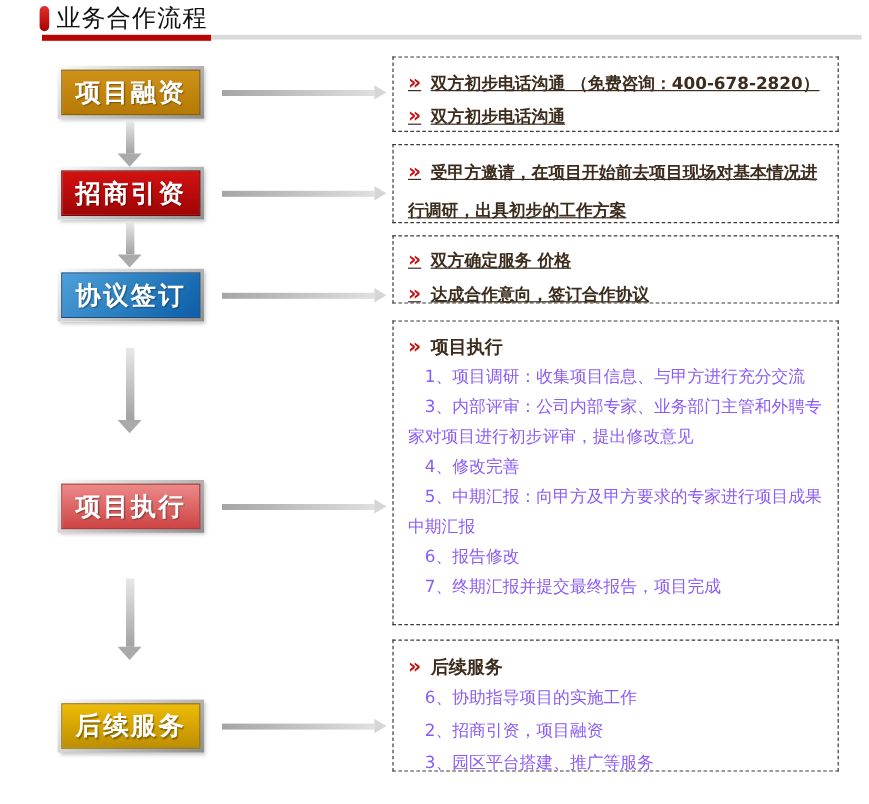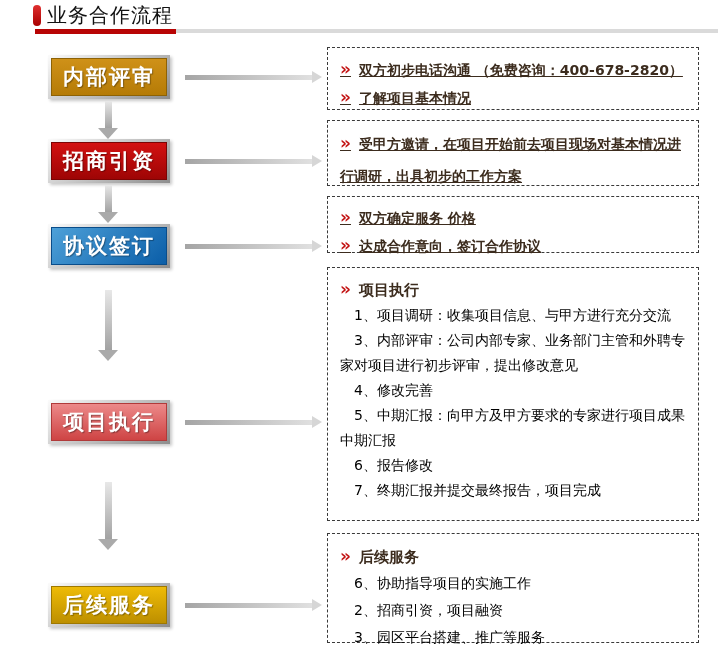--- a/index.html
+++ b/index.html
@@ -48,35 +48,35 @@
   .p1{top:47px;  height:63px;  padding-top:8px;}
   .p2{top:120px; height:66px;}
   .p3{top:196px; height:57px;  padding-top:7px;}
   .p4{top:267px; height:254px; padding-top:8px;}
   .p5{top:533px; height:110px; padding-top:9px;}
 
   .chev { color:#c31414; font-weight:bold; font-size:17px; margin-right:8px; }
   .bline { font-size:14px; font-weight:bold; color:#3c2c1e; line-height:27px;text-decoration:underline; }
   .p2 .bline { line-height:32px; }
   .hline { font-size:15px; font-weight:bold; color:#3c2c1e; line-height:26px; }
-  .item { font-size:14px; color:#000000; line-height:25px; text-indent:14px; }
+  .item { font-size:14px; color:#8b5cf6; line-height:25px; text-indent:14px; }
   .p5 .item { line-height:27px; }
 </style>
 </head>
 <body>
 
 <div class="canvas">
 
   <div class="title-pill"></div>
   <div class="page-title">业务合作流程</div>
   <div class="rule-red"></div>
   <div class="rule-gray"></div>
 
   <div class="step s1">
-    <div class="step-inner c-orange">内部评审</div>
+    <div class="step-inner c-orange">项目融资</div>
   </div>
   <div class="step s2">
     <div class="step-inner c-red">招商引资</div>
   </div>
   <div class="step s3">
     <div class="step-inner c-blue">协议签订</div>
   </div>
   <div class="step s4">
     <div class="step-inner c-coral">项目执行</div>
   </div>
@@ -120,21 +120,21 @@
   <div class="harrow h5">
       <div class="shaft"></div>
       <div class="head"></div>
     </div>
 
   <div class="panel p1">
     <div class="bline">
       <span class="chev">»</span><span>双方初步电话沟通 （免费咨询：400-678-2820）</span>
     </div>
     <div class="bline">
-      <span class="chev">»</span><span>了解项目基本情况</span>
+      <span class="chev">»</span><span>双方初步电话沟通</span>
     </div>
   </div>
 
   <div class="panel p2">
     <div class="bline">
       <span class="chev">»</span><span>受甲方邀请，在项目开始前去项目现场对基本情况进行调研，出具初步的工作方案</span>
     </div>
   </div>
 
   <div class="panel p3">

